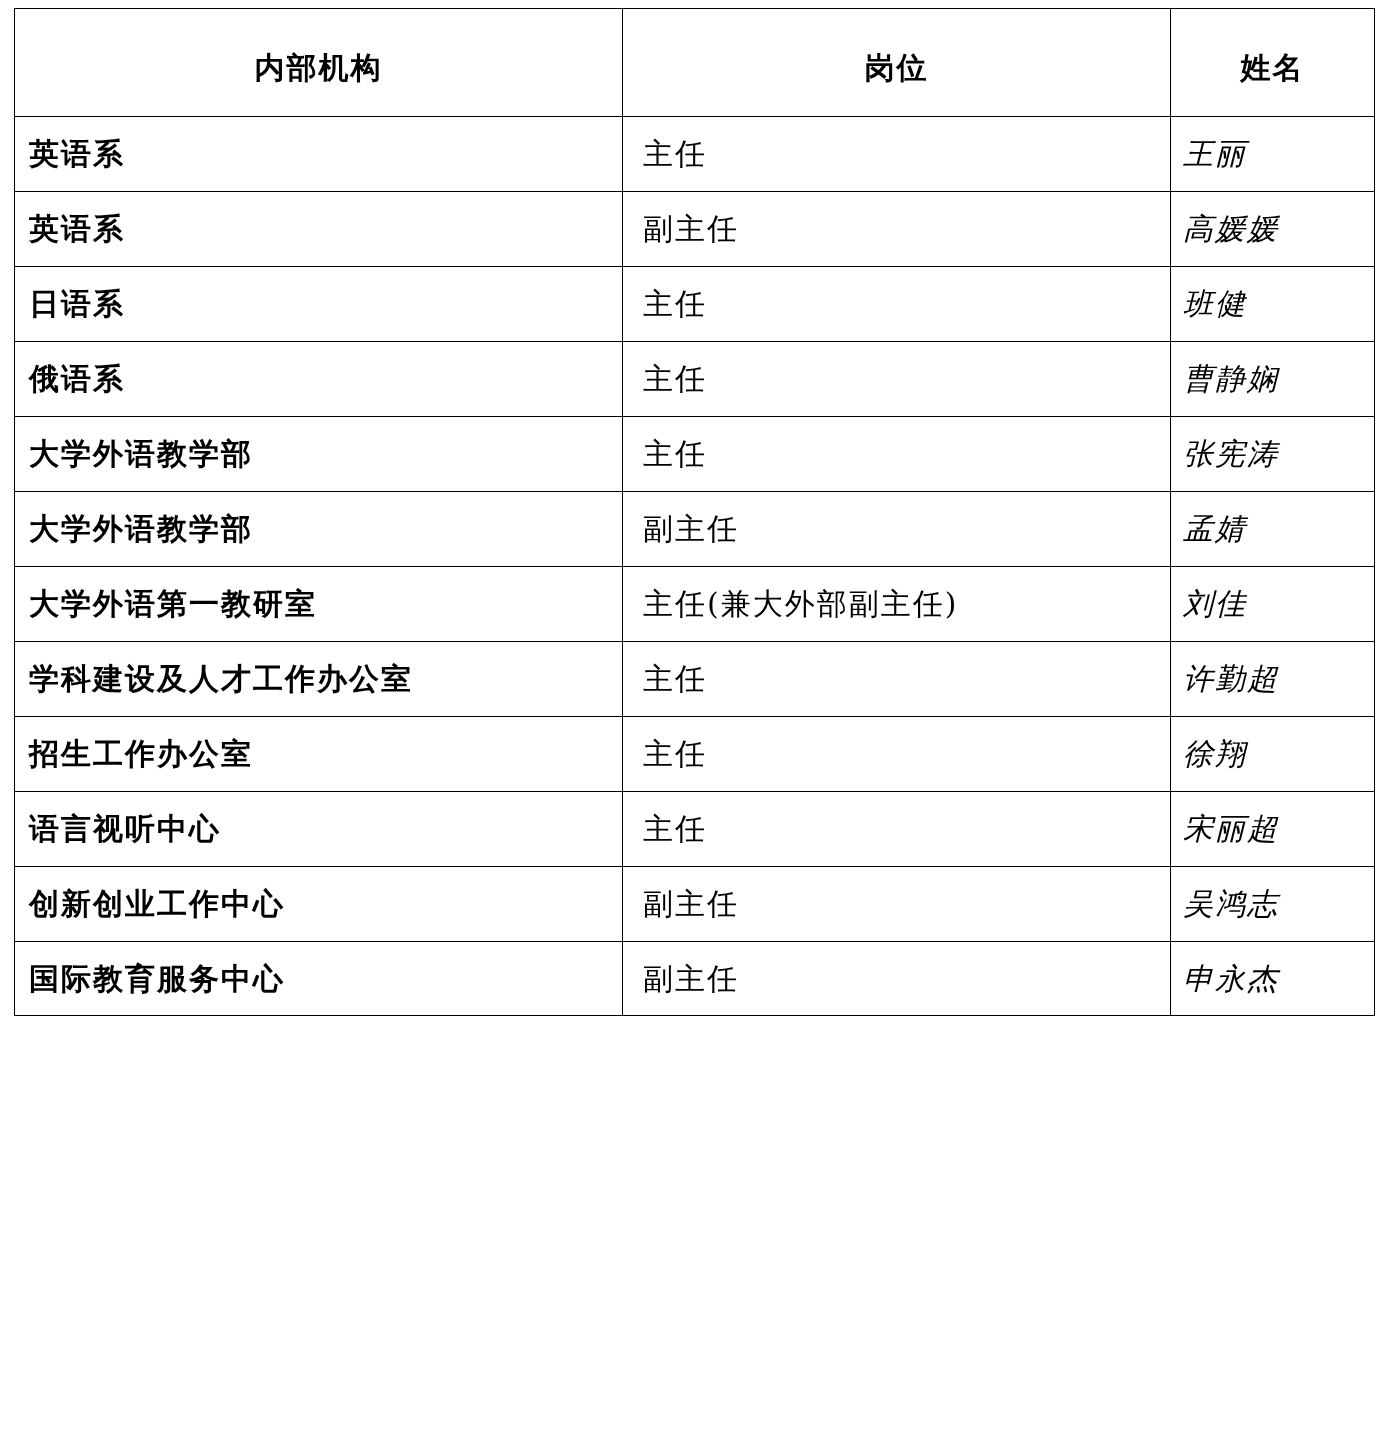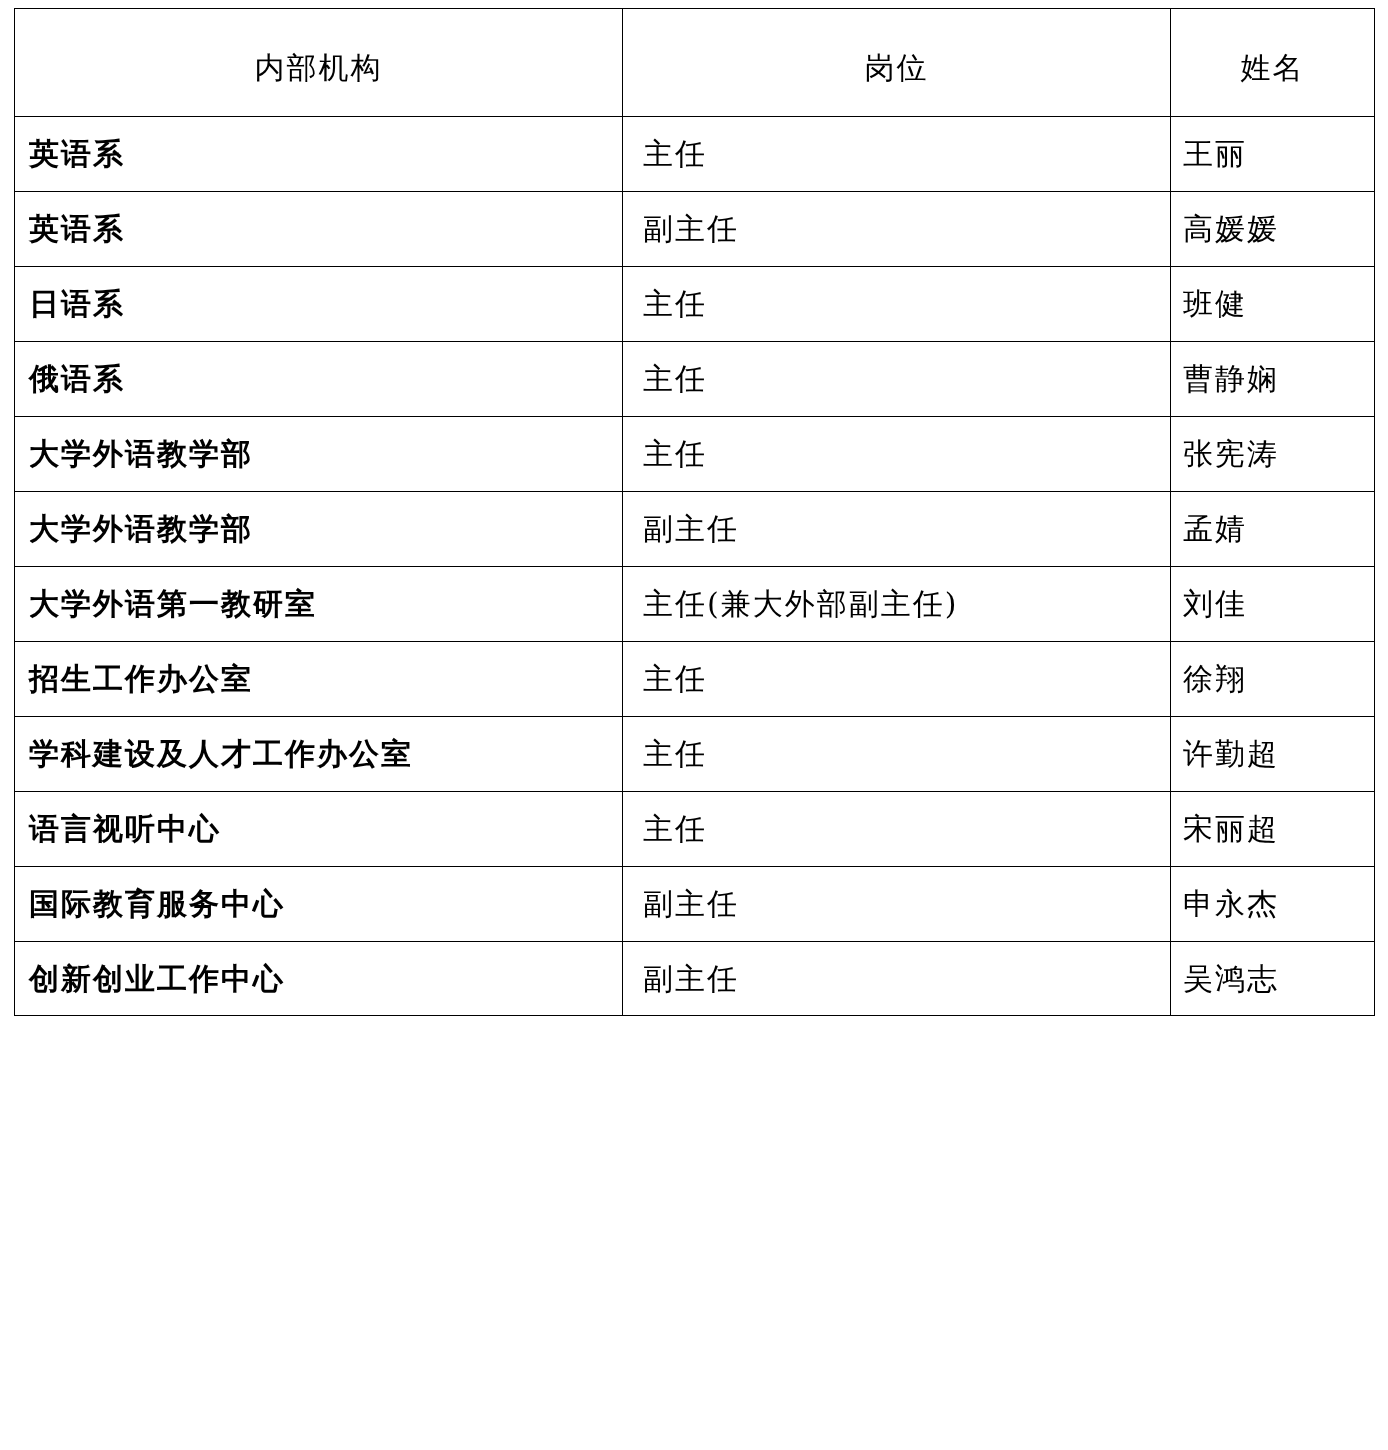--- a/index.html
+++ b/index.html
@@ -39,32 +39,34 @@
     height: 75px;
     box-sizing: border-box;
     vertical-align: middle;
     padding: 0 12px;
   }
   table.org-table thead th {
     text-align: center;
     height: 108px;
     padding-top: 10px;
     vertical-align: middle;
+    font-weight: bold;
   }
   table.org-table tbody td {
     text-align: left;
   }
   table.org-table tbody td.cell-org {
     padding-left: 14px;
     font-weight: bold;
   }
   table.org-table tbody td.cell-post {
     padding-left: 20px;
   }
   table.org-table tbody td.cell-name {
+    font-style: italic;
   }
   
   table.org-table tbody tr:last-child td {
     height: 74px;
   }
 </style>
 </head>
 <body>
 
 <div class="page">
@@ -111,39 +113,39 @@
           <td class="cell-org">大学外语教学部</td>
           <td class="cell-post">副主任</td>
           <td class="cell-name">孟婧</td>
         </tr>
         <tr>
           <td class="cell-org">大学外语第一教研室</td>
           <td class="cell-post">主任(兼大外部副主任)</td>
           <td class="cell-name">刘佳</td>
         </tr>
         <tr>
+          <td class="cell-org">学科建设及人才工作办公室</td>
+          <td class="cell-post">主任</td>
+          <td class="cell-name">许勤超</td>
+        </tr>
+        <tr>
           <td class="cell-org">招生工作办公室</td>
           <td class="cell-post">主任</td>
           <td class="cell-name">徐翔</td>
-        </tr>
-        <tr>
-          <td class="cell-org">学科建设及人才工作办公室</td>
-          <td class="cell-post">主任</td>
-          <td class="cell-name">许勤超</td>
         </tr>
         <tr>
           <td class="cell-org">语言视听中心</td>
           <td class="cell-post">主任</td>
           <td class="cell-name">宋丽超</td>
         </tr>
         <tr>
+          <td class="cell-org">创新创业工作中心</td>
+          <td class="cell-post">副主任</td>
+          <td class="cell-name">吴鸿志</td>
+        </tr>
+        <tr>
           <td class="cell-org">国际教育服务中心</td>
           <td class="cell-post">副主任</td>
           <td class="cell-name">申永杰</td>
-        </tr>
-        <tr>
-          <td class="cell-org">创新创业工作中心</td>
-          <td class="cell-post">副主任</td>
-          <td class="cell-name">吴鸿志</td>
         </tr>
       </tbody>
   </table>
 </div>
 
 </body></html>

